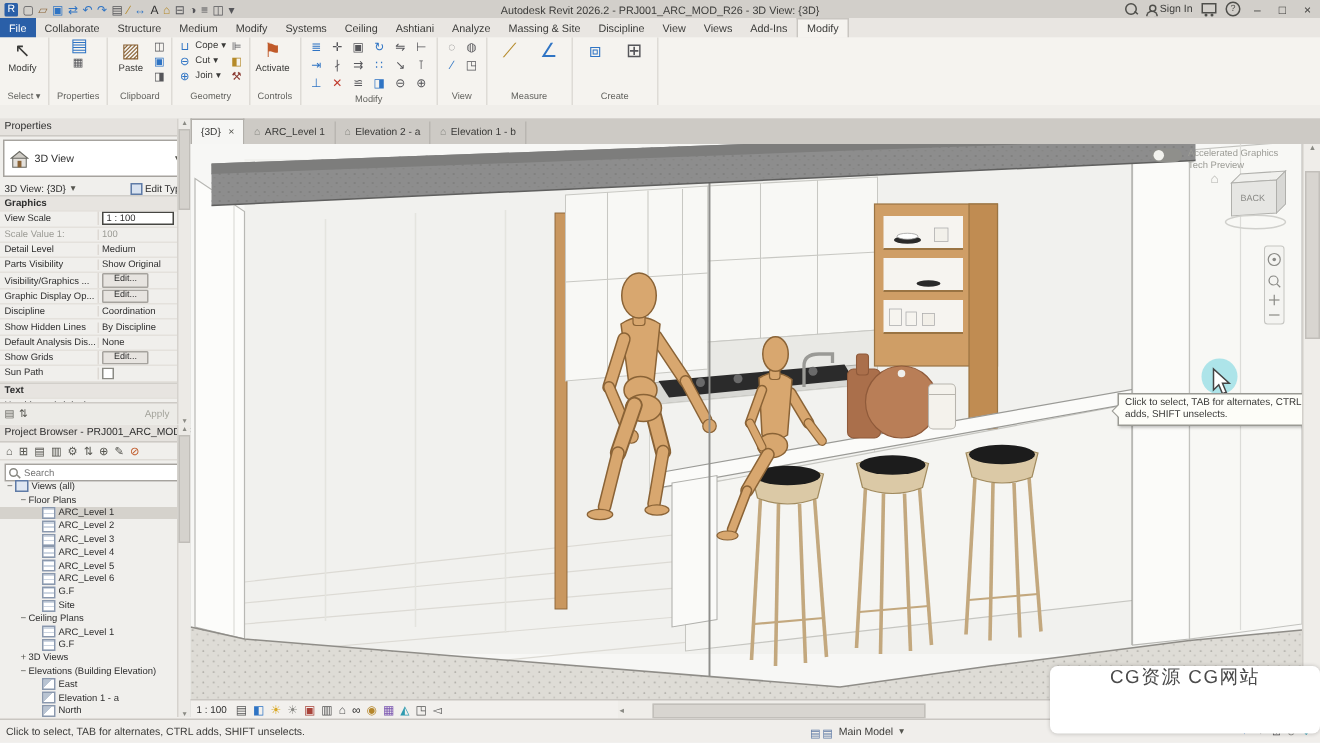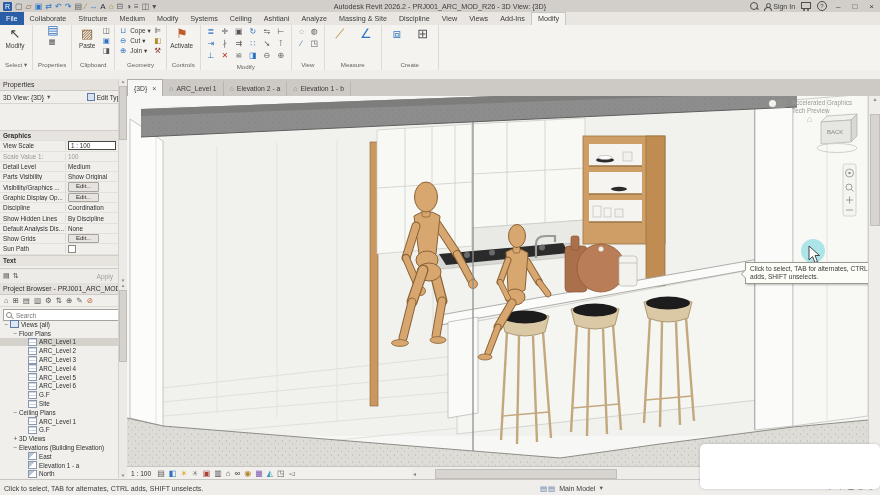--- a/index.html
+++ b/index.html
@@ -293,20 +293,29 @@
     <div class="rp-label">Create</div>
   </div>
 </div>
 <div class="abs" id="optionsbar"></div>
 
 <div class="abs palette" id="properties" style="top:79px;height:204px">
   <div class="pal-header">
     <span>Properties</span>
     <span class="pal-x">×</span>
   </div>
+  <div class="typesel">
+    <svg width="14" height="14" viewBox="0 0 14 14">
+      <rect x="2.5" y="6" width="9" height="6.5" fill="#e4e1dc" stroke="#6a6a64" stroke-width="0.7"></rect>
+      <polygon points="1.5,6.5 7,2 12.5,6.5" fill="#cfccc6" stroke="#6a6a64" stroke-width="0.7"></polygon>
+      <rect x="5.7" y="8.2" width="2.6" height="4.3" fill="#8a6336"></rect>
+    </svg>
+    <span class="lbl">3D View</span>
+    <span class="car">▼</span>
+  </div>
   <div class="viewrow">
     <span>3D View: {3D}</span>
     <span class="car">▼</span>
     <span class="et">
       <span class="eticon"></span>
       <span>Edit Type</span>
     </span>
   </div>
   <div id="prop-rows">
       <div class="prow section">
@@ -859,13 +868,14 @@
   <span class="right-ics" id="status-right">
       <span style="color: rgb(47, 116, 196);">▼</span>
       <span style="color: rgb(140, 140, 136);">▼</span>
       <span style="color: rgb(86, 86, 86);">⊞</span>
       <span style="color: rgb(140, 140, 136);">⊘</span>
       <span style="color: rgb(47, 155, 176);">❖</span>
     </span>
 </div>
 
 <div id="watermark">
+  <div class="l2">CG资源 CG网站</div>
 </div>
 
 </body></html>

